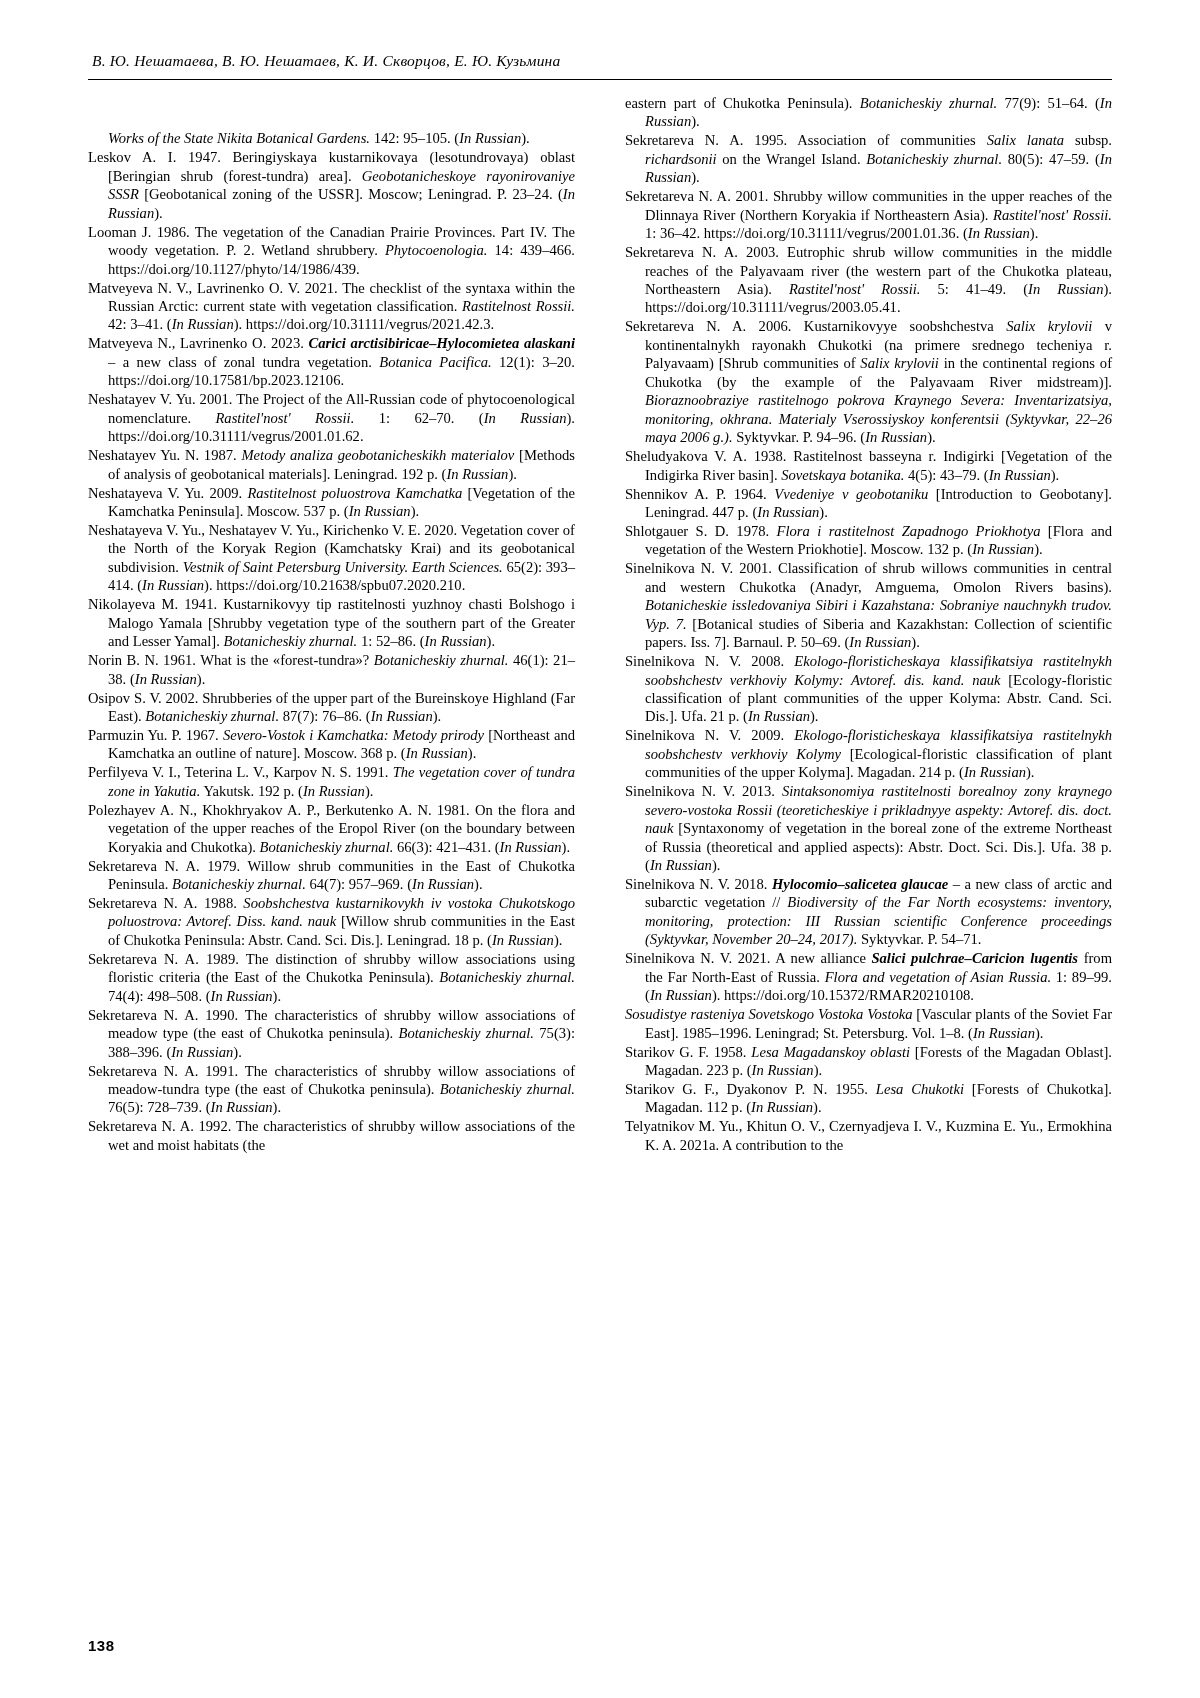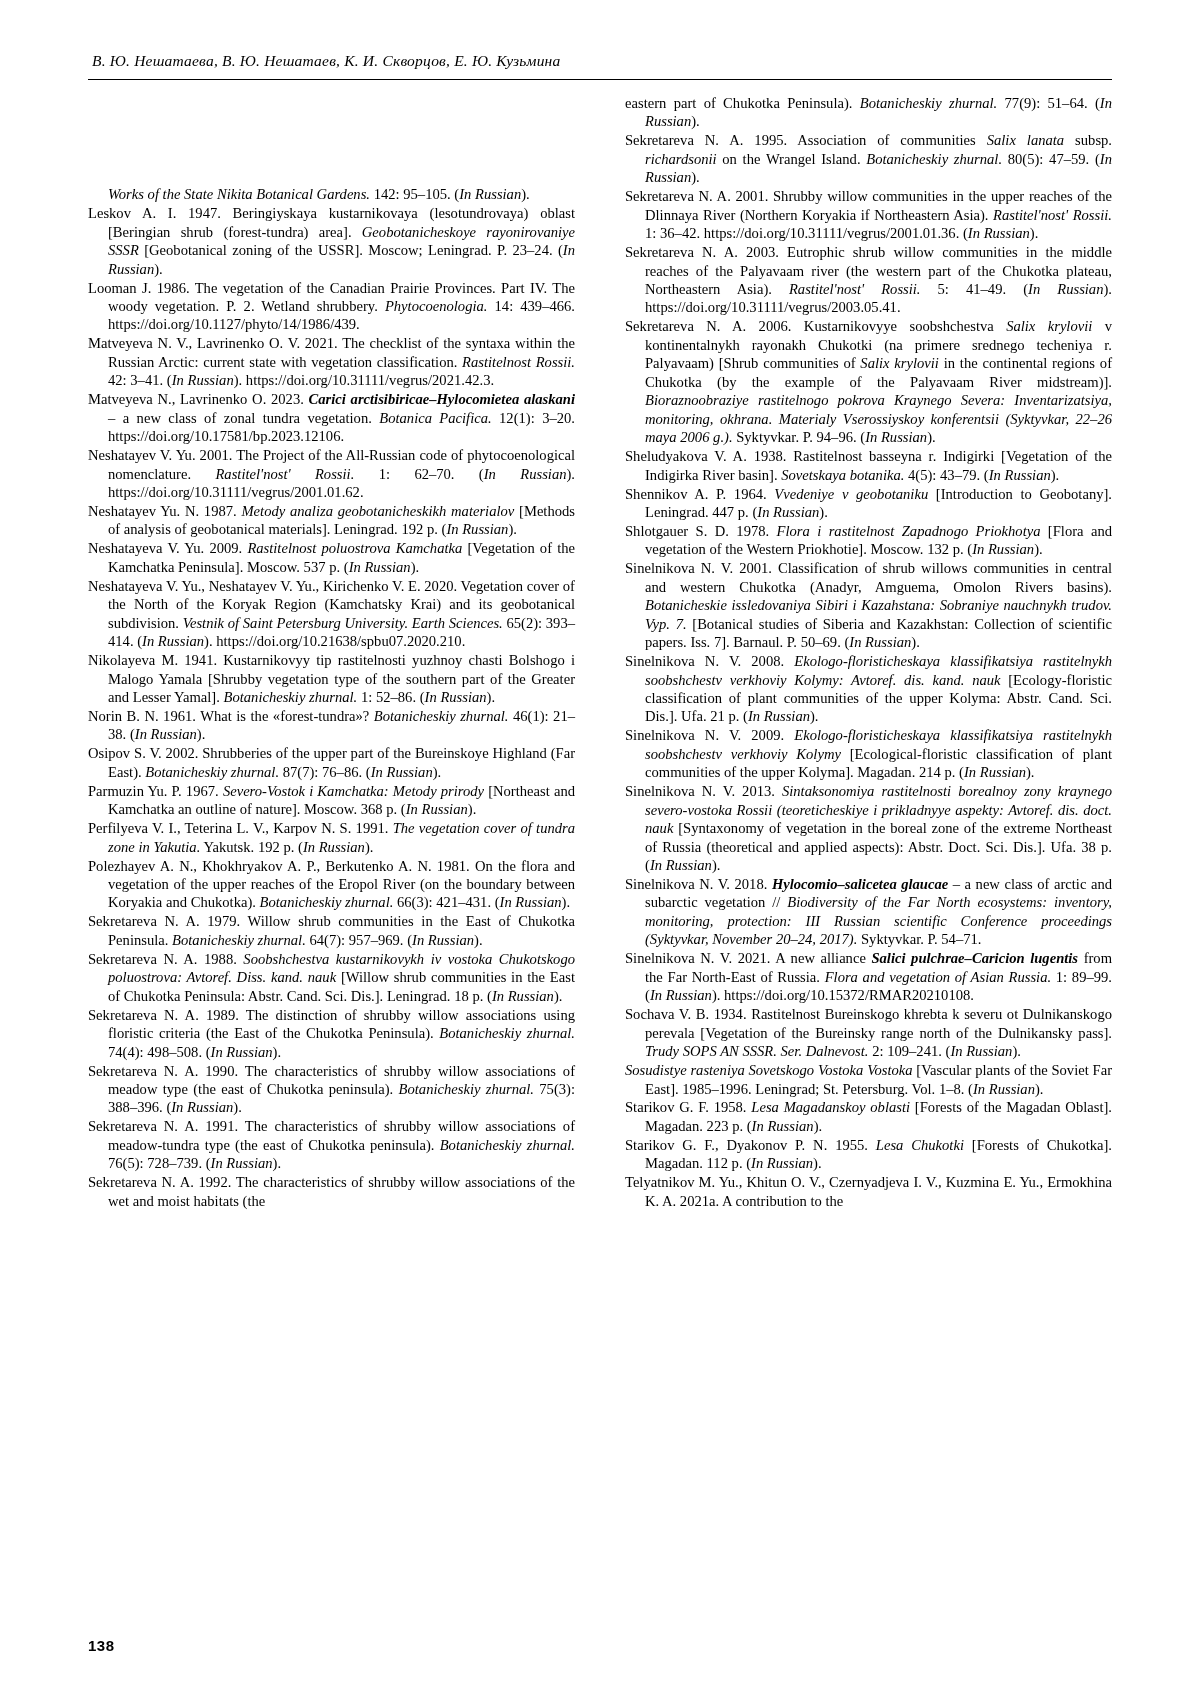--- a/index.html
+++ b/index.html
@@ -105,21 +105,20 @@
         <p class="ref">Sekretareva N. A. 2006. Kustarnikovyye soobshchestva <i>Salix krylovii</i> v kontinentalnykh rayonakh Chukotki (na primere srednego techeniya r. Palyavaam) [Shrub communities of <i>Salix krylovii</i> in the continental regions of Chukotka (by the example of the Palyavaam River midstream)]. <i>Bioraznoobraziye rastitelnogo pokrova Kraynego Severa: Inventarizatsiya, monitoring, okhrana. Materialy Vserossiyskoy konferentsii (Syktyvkar, 22–26 maya 2006 g.).</i> Syktyvkar. P. 94–96. (<i>In Russian</i>).</p>
         <p class="ref">Sheludyakova V. A. 1938. Rastitelnost basseyna r. Indigirki [Vegetation of the Indigirka River basin]. <i>Sovetskaya botanika.</i> 4(5): 43–79. (<i>In Russian</i>).</p>
         <p class="ref">Shennikov A. P. 1964. <i>Vvedeniye v geobotaniku</i> [Introduction to Geobotany]. Leningrad. 447 p. (<i>In Russian</i>).</p>
         <p class="ref">Shlotgauer S. D. 1978. <i>Flora i rastitelnost Zapadnogo Priokhotya</i> [Flora and vegetation of the Western Priokhotie]. Moscow. 132 p. (<i>In Russian</i>).</p>
         <p class="ref">Sinelnikova N. V. 2001. Classification of shrub willows communities in central and western Chukotka (Anadyr, Amguema, Omolon Rivers basins). <i>Botanicheskie issledovaniya Sibiri i Kazahstana: Sobraniye nauchnykh trudov. Vyp. 7.</i> [Botanical studies of Siberia and Kazakhstan: Collection of scientific papers. Iss. 7]. Barnaul. P. 50–69. (<i>In Russian</i>).</p>
         <p class="ref">Sinelnikova N. V. 2008. <i>Ekologo-floristicheskaya klassifikatsiya rastitelnykh soobshchestv verkhoviy Kolymy: Avtoref. dis. kand. nauk</i> [Ecology-floristic classification of plant communities of the upper Kolyma: Abstr. Cand. Sci. Dis.]. Ufa. 21 p. (<i>In Russian</i>).</p>
         <p class="ref">Sinelnikova N. V. 2009. <i>Ekologo-floristicheskaya klassifikatsiya rastitelnykh soobshchestv verkhoviy Kolymy</i> [Ecological-floristic classification of plant communities of the upper Kolyma]. Magadan. 214 p. (<i>In Russian</i>).</p>
         <p class="ref">Sinelnikova N. V. 2013. <i>Sintaksonomiya rastitelnosti borealnoy zony kraynego severo-vostoka Rossii (teoreticheskiye i prikladnyye aspekty: Avtoref. dis. doct. nauk</i> [Syntaxonomy of vegetation in the boreal zone of the extreme Northeast of Russia (theoretical and applied aspects): Abstr. Doct. Sci. Dis.]. Ufa. 38 p. (<i>In Russian</i>).</p>
         <p class="ref">Sinelnikova N. V. 2018. <b><i>Hylocomio–salicetea glaucae</i></b> – a new class of arctic and subarctic vegetation // <i>Biodiversity of the Far North ecosystems: inventory, monitoring, protection: III Russian scientific Conference proceedings (Syktyvkar, November 20–24, 2017).</i> Syktyvkar. P. 54–71.</p>
         <p class="ref">Sinelnikova N. V. 2021. A new alliance <b><i>Salici pulchrae–Caricion lugentis</i></b> from the Far North-East of Russia. <i>Flora and vegetation of Asian Russia.</i> 1: 89–99. (<i>In Russian</i>). https://doi.org/10.15372/RMAR20210108.</p>
-        <p class="ref">Sochava V. B. 1934. Rastitelnost Bureinskogo khrebta k severu ot Dulnikanskogo perevala [Vegetation of the Bureinsky range north of the Dulnikansky pass]. <i>Trudy SOPS AN SSSR. Ser. Dalnevost.</i> 2: 109–241. (<i>In Russian</i>).</p>
         <p class="ref"><i>Sosudistye rasteniya Sovetskogo Vostoka Vostoka</i> [Vascular plants of the Soviet Far East]. 1985–1996. Leningrad; St. Petersburg. Vol. 1–8. (<i>In Russian</i>).</p>
         <p class="ref">Starikov G. F. 1958. <i>Lesa Magadanskoy oblasti</i> [Forests of the Magadan Oblast]. Magadan. 223 p. (<i>In Russian</i>).</p>
         <p class="ref">Starikov G. F., Dyakonov P. N. 1955. <i>Lesa Chukotki</i> [Forests of Chukotka]. Magadan. 112 p. (<i>In Russian</i>).</p>
         <p class="ref">Telyatnikov M. Yu., Khitun O. V., Czernyadjeva I. V., Kuzmina E. Yu., Ermokhina K. A. 2021a. A contribution to the</p>
       </div>
   </div>
 
   <div class="folio">138</div>
 </div>
 

